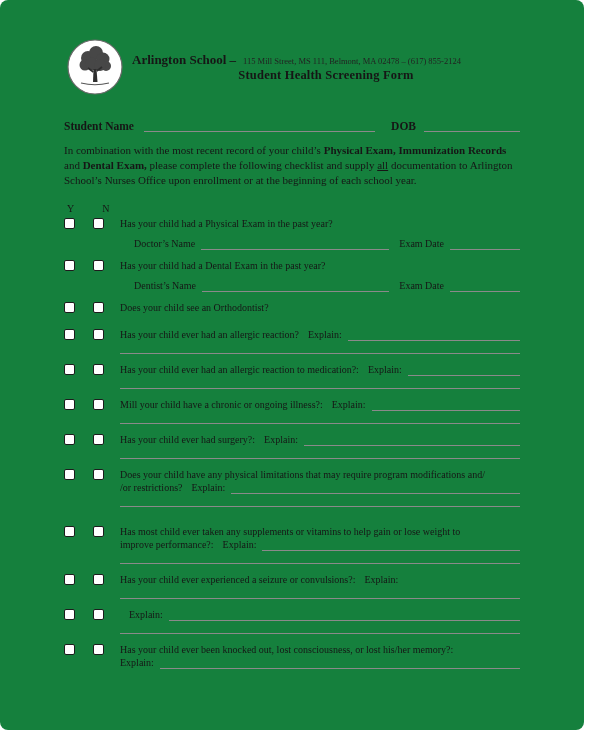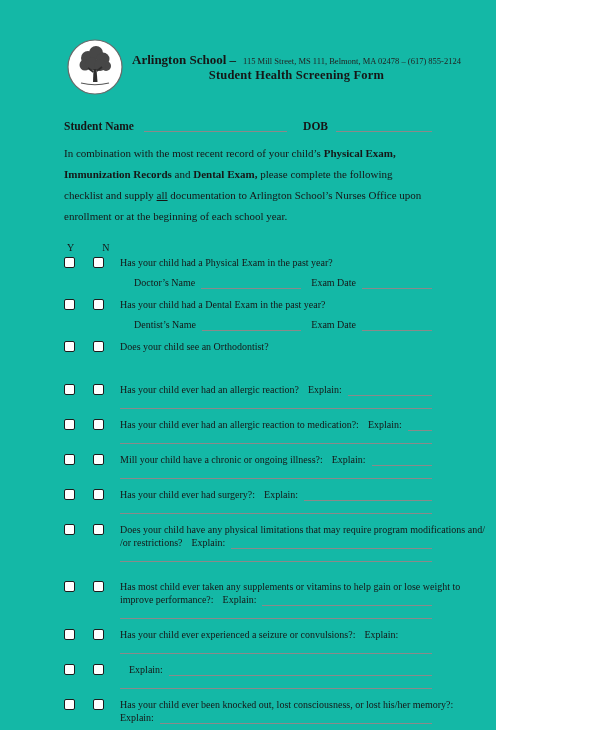--- a/index.html
+++ b/index.html
@@ -1,46 +1,46 @@
 <!DOCTYPE html>
 <html><head>
 <meta charset="utf-8">
 <style>
   * { box-sizing: border-box; }
   html, body { margin: 0; padding: 0; background: #ffffff; }
   .page {
-    width: 496px; height: 730px; overflow: hidden; position: relative;
+    width: 584px; height: 730px; overflow: hidden; position: relative;
     padding: 38px 64px 0 64px;
     font-family: "Liberation Serif", "DejaVu Serif", serif;
-    color: #161616; background: #14b8a6;
+    color: #161616; background: #15803d; border-radius: 8px;
   }
   .header { display: flex; align-items: flex-start; }
   .logo-wrap { width: 58px; height: 58px; flex: 0 0 58px; margin-left: 2px; }
   .header-text { margin-left: 8px; padding-top: 12px; flex: 1; }
   .school-line { white-space: nowrap; }
   .school-name { font-weight: bold; font-size: 13px; }
   .school-address { font-size: 8.5px; color: #222; margin-left: 3px; }
   .form-title { text-align: center; font-weight: bold; font-size: 12.5px; letter-spacing: 0.2px; }
 
   .student-row { display: flex; align-items: flex-end; margin-top: 22px; font-size: 11.5px; }
   .lbl { font-weight: bold; white-space: nowrap; }
   .uline { border-bottom: 1px solid #8a8a8a; height: 14px; }
   .sn-line { flex: 1; margin-left: 10px; }
   .dob-lbl { margin-left: 16px; }
   .dob-line { width: 96px; flex: 0 0 96px; margin-left: 8px; }
 
-  .intro { font-size: 11px; line-height: 21px; }
+  .intro { font-size: 11px; line-height: 15px; }
   .intro u { text-decoration: underline; }
 
   .yn { margin-top: 15px; font-size: 10px; padding-left: 3px; }
   .yn .n { margin-left: 26px; }
 
   .rows { margin-top: 3px; }
   .row { display: flex; margin-bottom: 9px; }
-  .row.mb-md { margin-bottom: 30px; }
+  .row.mb-md { margin-bottom: 14px; }
   .row.mb-lg { margin-bottom: 18px; }
   .cbcol { display: flex; gap: 18px; width: 40px; flex: 0 0 40px; margin-right: 16px; padding-top: 1px; }
   .cb { width: 11px; height: 11px; border: 1.4px solid #1c1c1c; border-radius: 2px; background: #fff; display: inline-block; }
   .qbody { flex: 1; font-size: 10px; line-height: 13px; min-width: 0; }
   .qline { display: flex; align-items: flex-end; }
   .qt { white-space: nowrap; }
   .explain { margin-left: 9px; white-space: nowrap; }
   .fill { flex: 1; border-bottom: 1px solid #8a8a8a; height: 12px; margin-left: 6px; min-width: 24px; }
   .cont { border-bottom: 1px solid #8a8a8a; height: 12px; margin-top: 1px; }
   .sub { padding-left: 14px; margin-top: 7px; }

